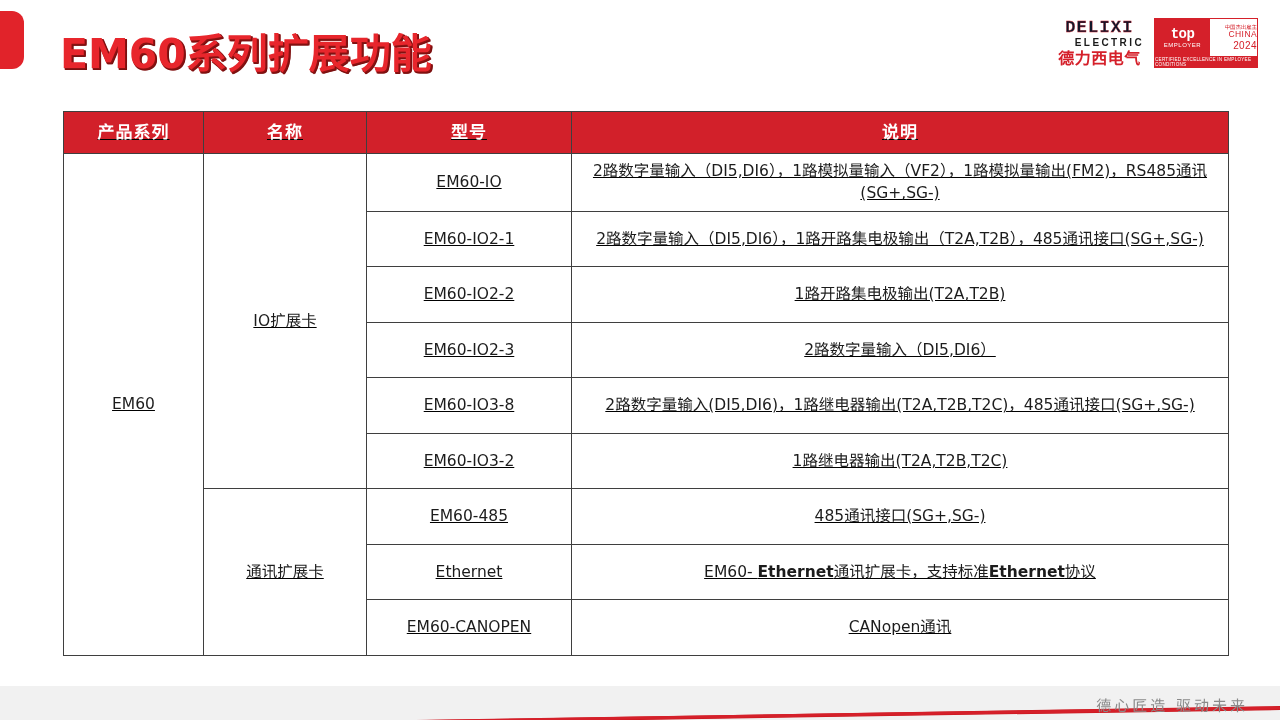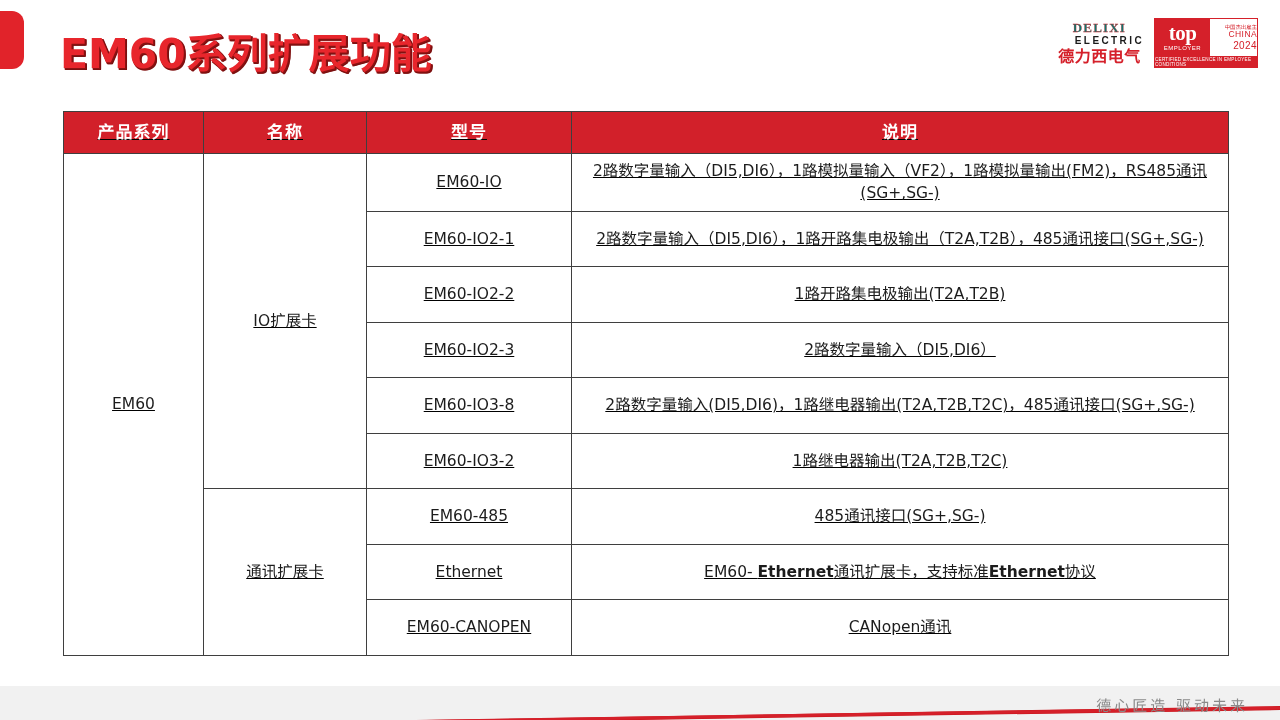--- a/index.html
+++ b/index.html
@@ -66,25 +66,25 @@
     height: 58px;
   }
   .brand {
     display: flex;
     flex-direction: column;
     align-items: center;
     justify-content: center;
     line-height: 1;
   }
   .brand-name {
-    font-size: 13px;
-    font-weight: bold;
-    color: #0f766e;
+    font-size: 17px;
+    font-weight: bold;
+    color: #0f172a;
     letter-spacing: 1.2px;
-    font-family: Liberation Serif, serif;
+    font-family: Liberation Mono, monospace;
     -webkit-text-stroke: 0.3px #D5202A;
   }
   .brand-sub {
     font-size: 10px;
     font-weight: bold;
     color: #1a1a1a;
     letter-spacing: 2.4px;
     margin-top: 2px;
     font-family: "Liberation Sans", sans-serif;
     padding-left: 20px;
@@ -117,24 +117,24 @@
     background: #D5202A;
     color: #fff;
     display: flex;
     flex-direction: column;
     align-items: center;
     justify-content: center;
     line-height: 1;
     padding-bottom: 1px;
   }
   .tb-top {
-    font-size: 21px;
+    font-size: 14px;
     font-weight: bold;
     letter-spacing: -0.5px;
-    font-family: Liberation Serif, serif;
+    font-family: Liberation Mono, monospace;
   }
   .tb-emp {
     font-size: 6px;
     letter-spacing: 0.5px;
     margin-top: 1px;
     font-family: "Liberation Sans", sans-serif;
   }
   .tb-right {
     flex: 1;
     display: flex;

